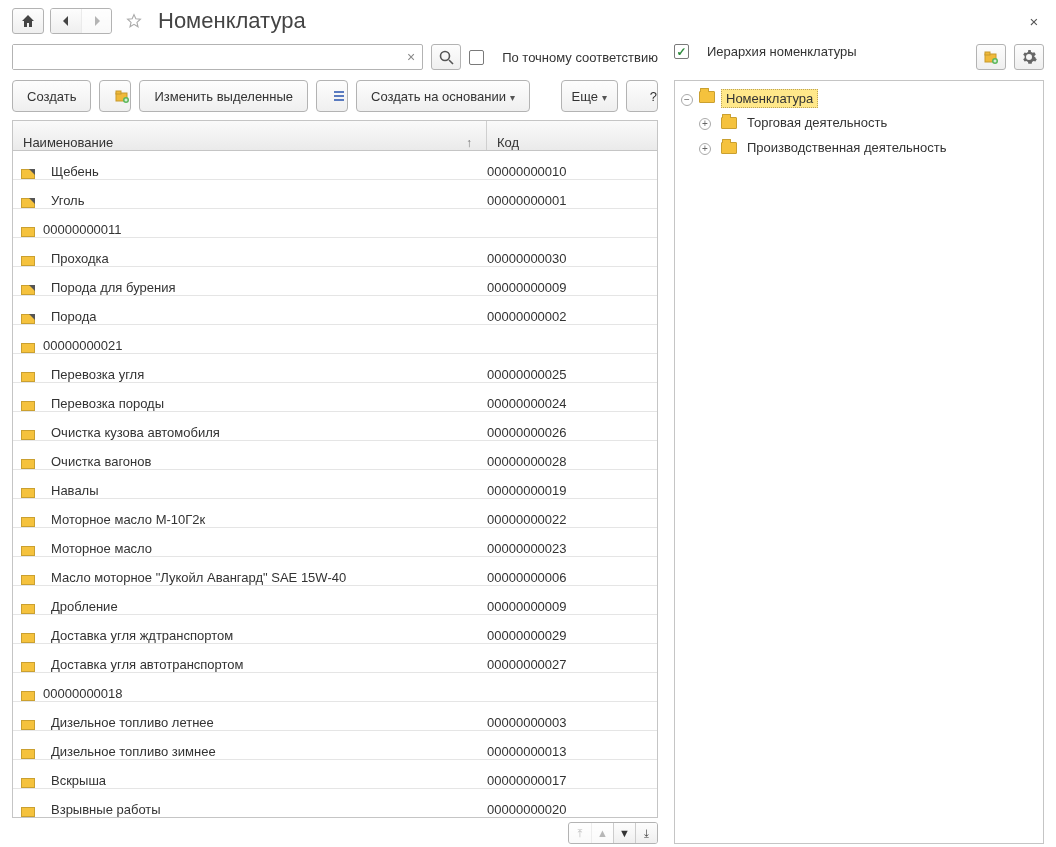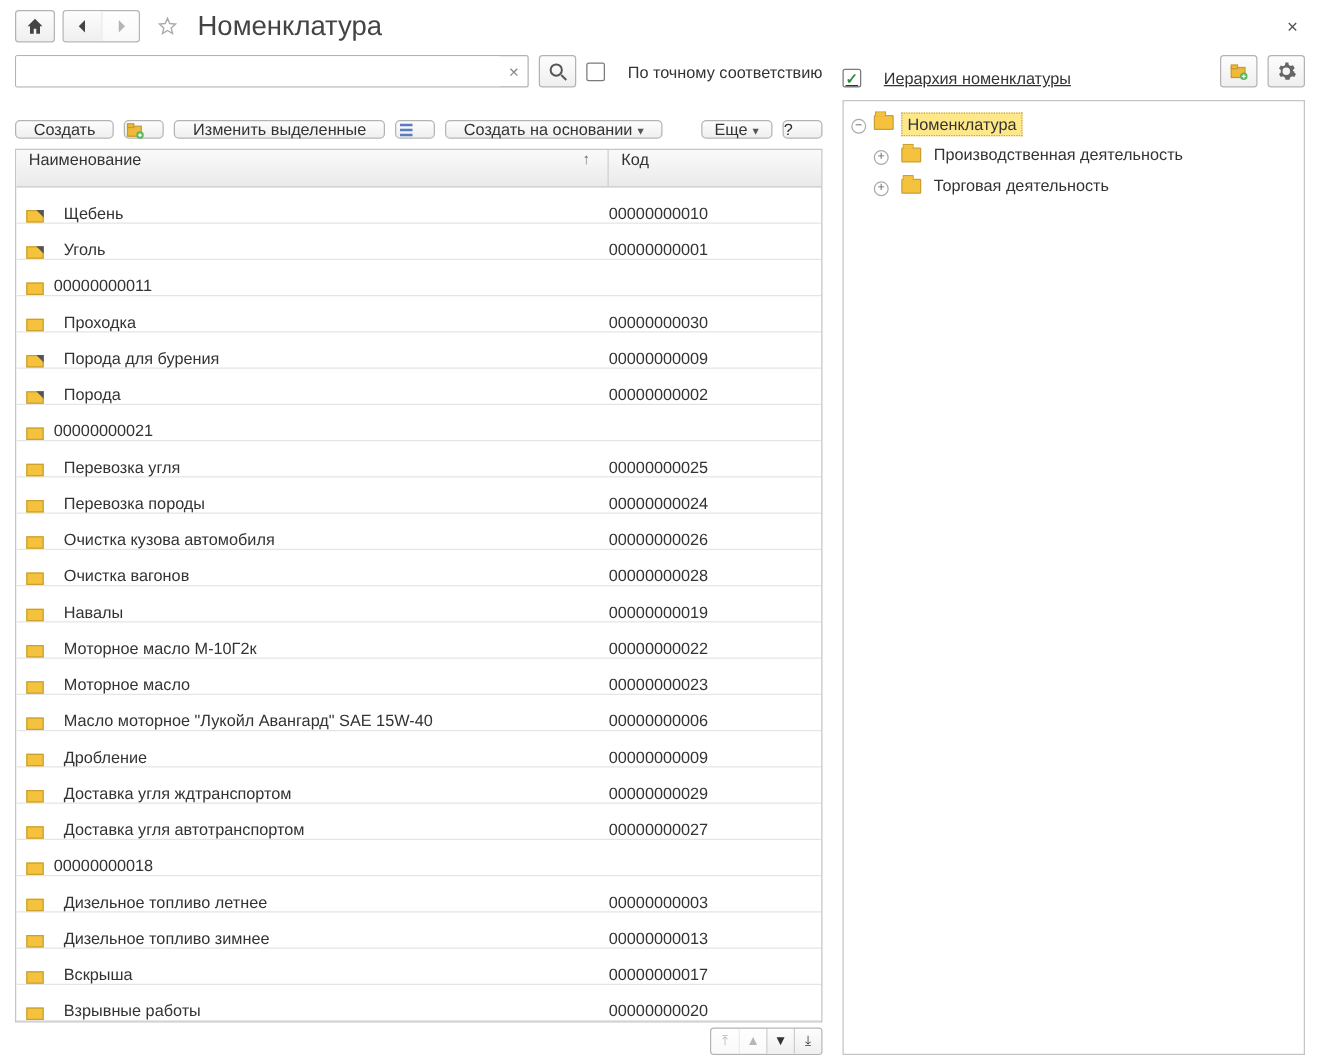--- a/index.html
+++ b/index.html
@@ -133,27 +133,26 @@
   .toolbar-row {
     display:flex;
     align-items:center;
     gap:8px;
     margin-bottom:8px;
   }
   .btn {
     border:1px solid #b3b3b3;
     background: linear-gradient(#fdfdfd,#efefef);
     border-radius:4px;
-    height:15px;
+    height:32px;
     padding: 0 14px;
-    display:flex; align-items:center; justify-content:flex-start;
+    display:flex; align-items:center; justify-content:flex-end;
     cursor:pointer;
     font-size:13px;
     color:#333;
-    margin-top:16px;
   }
   .btn.icon-only { padding:0; width:32px; }
   .btn.small { padding:0 10px; }
   .btn .drop::after { content:" ▾"; font-size:10px; color:#555; margin-left:4px; }
   .spacer { flex:1; }
 
   
   .table-wrap {
     border:1px solid #c5c5c5;
     flex:1;
@@ -162,21 +161,21 @@
     overflow:hidden;
   }
   .thead {
     display:flex;
     background: linear-gradient(#fafafa,#eaeaea);
     border-bottom:1px solid #c5c5c5;
     height:30px;
     align-items:stretch;
   }
   .th {
-    display:flex; align-items:flex-start;
+    display:flex; align-items:flex-end;
     padding: 0 10px;
     font-size:13px;
     color:#333;
   }
   .th.name { flex:1; border-right:1px solid #cfcfcf; justify-content:space-between; }
   .th.code { width:170px; }
   .sort-arrow { color:#777; font-size:12px; padding-right:4px; }
   .tbody { flex:1; overflow:auto; }
   .tr {
     display:flex;
@@ -219,24 +218,23 @@
     cursor:pointer;
     color:#333;
     font-size:11px;
   }
   .nav-set .nb + .nb { border-left:1px solid #ccc; }
   .nav-set .nb.dis { opacity:.35; cursor:default; }
 
   
   .right-header {
     display:flex;
-    align-items:flex-end;
+    align-items:flex-start;
     gap:8px;
     margin-bottom:10px;
-    text-decoration:underline;
   }
 
   
   .tree-wrap {
     border:1px solid #c5c5c5;
     flex:1;
     padding:6px 4px;
     overflow:auto;
   }
   .tree-wrap table { border-collapse:collapse; font-size:13px; }
@@ -589,29 +587,29 @@
               <tr>
             <td style="width:18px"><span class="expander minus"></span></td>
             <td style="width:22px"><span class="folder"></span></td>
             <td><span class="tree-label selected">Номенклатура</span></td>
           </tr>
           <tr>
             <td></td>
             <td><span class="expander plus"></span></td>
             <td style="display:flex;align-items:center;gap:6px">
               <span class="folder"></span>
-              <span class="tree-label">Производственная деятельность</span>
+              <span class="tree-label">Торговая деятельность</span>
             </td>
           </tr>
           <tr>
             <td></td>
             <td><span class="expander plus"></span></td>
             <td style="display:flex;align-items:center;gap:6px">
               <span class="folder"></span>
-              <span class="tree-label">Торговая деятельность</span>
+              <span class="tree-label">Производственная деятельность</span>
             </td>
           </tr>
         </tbody>
           </table>
       </div>
     </div>
 
   </div>
 
 </div>

